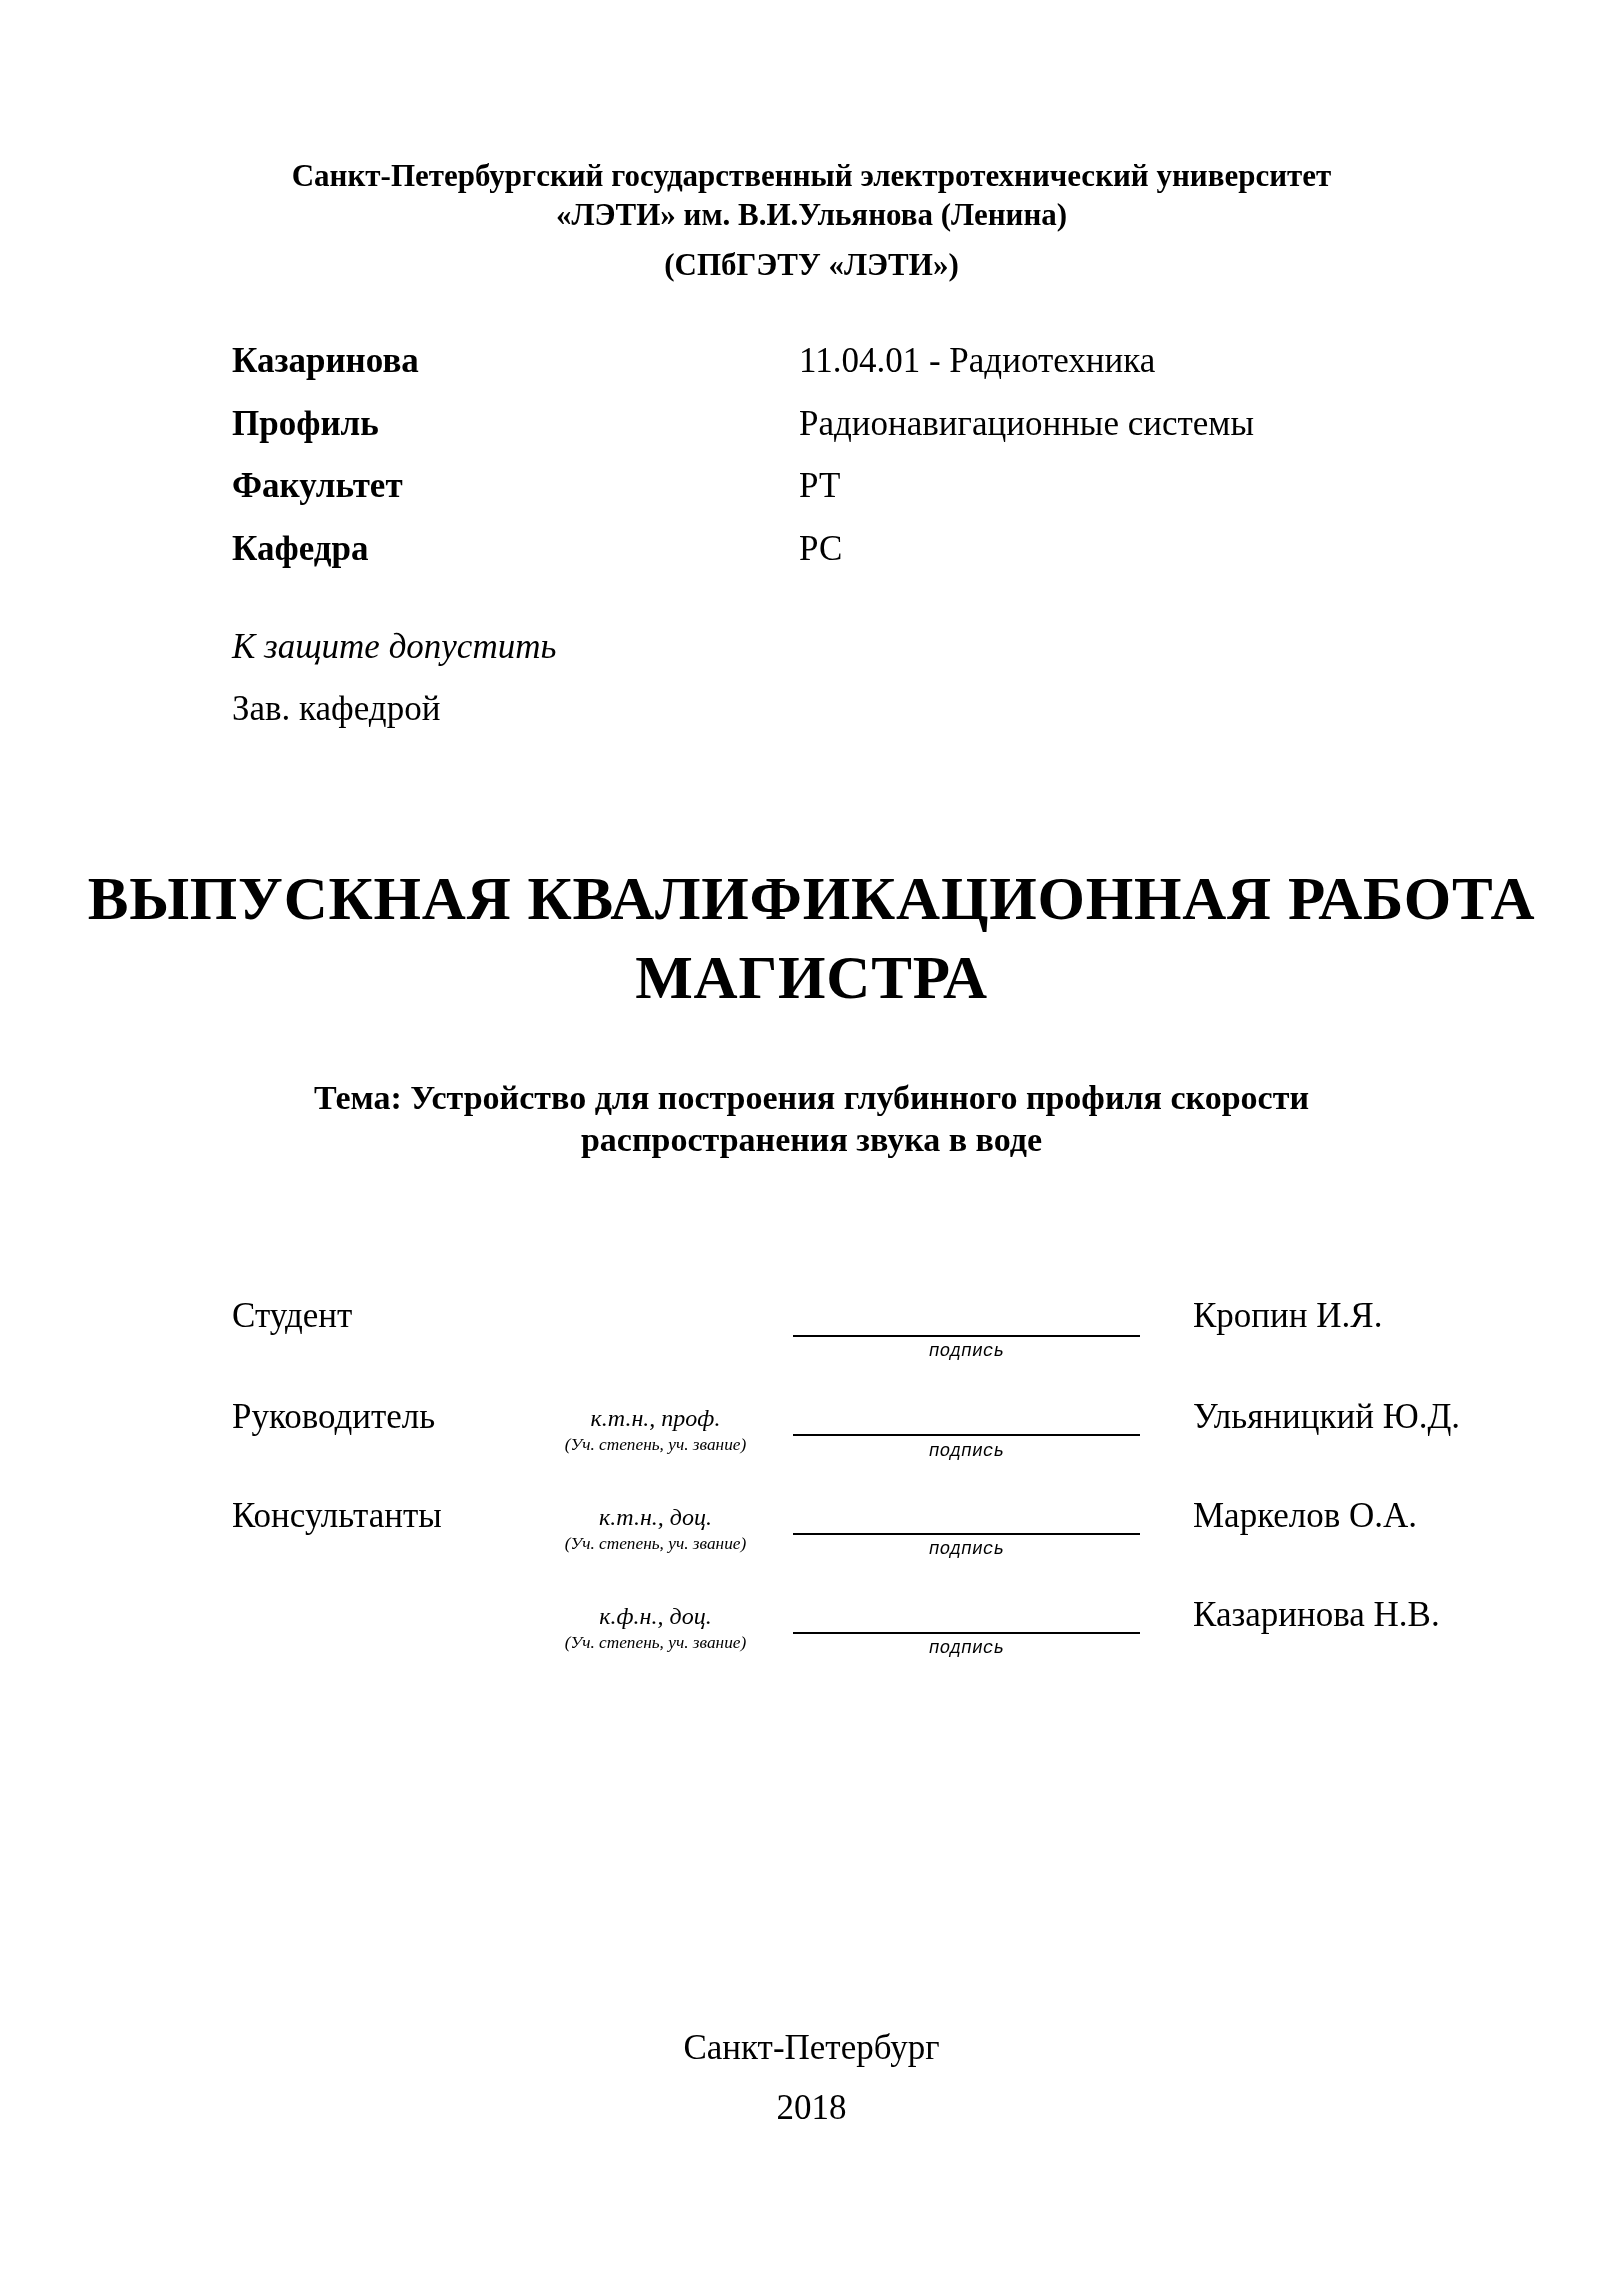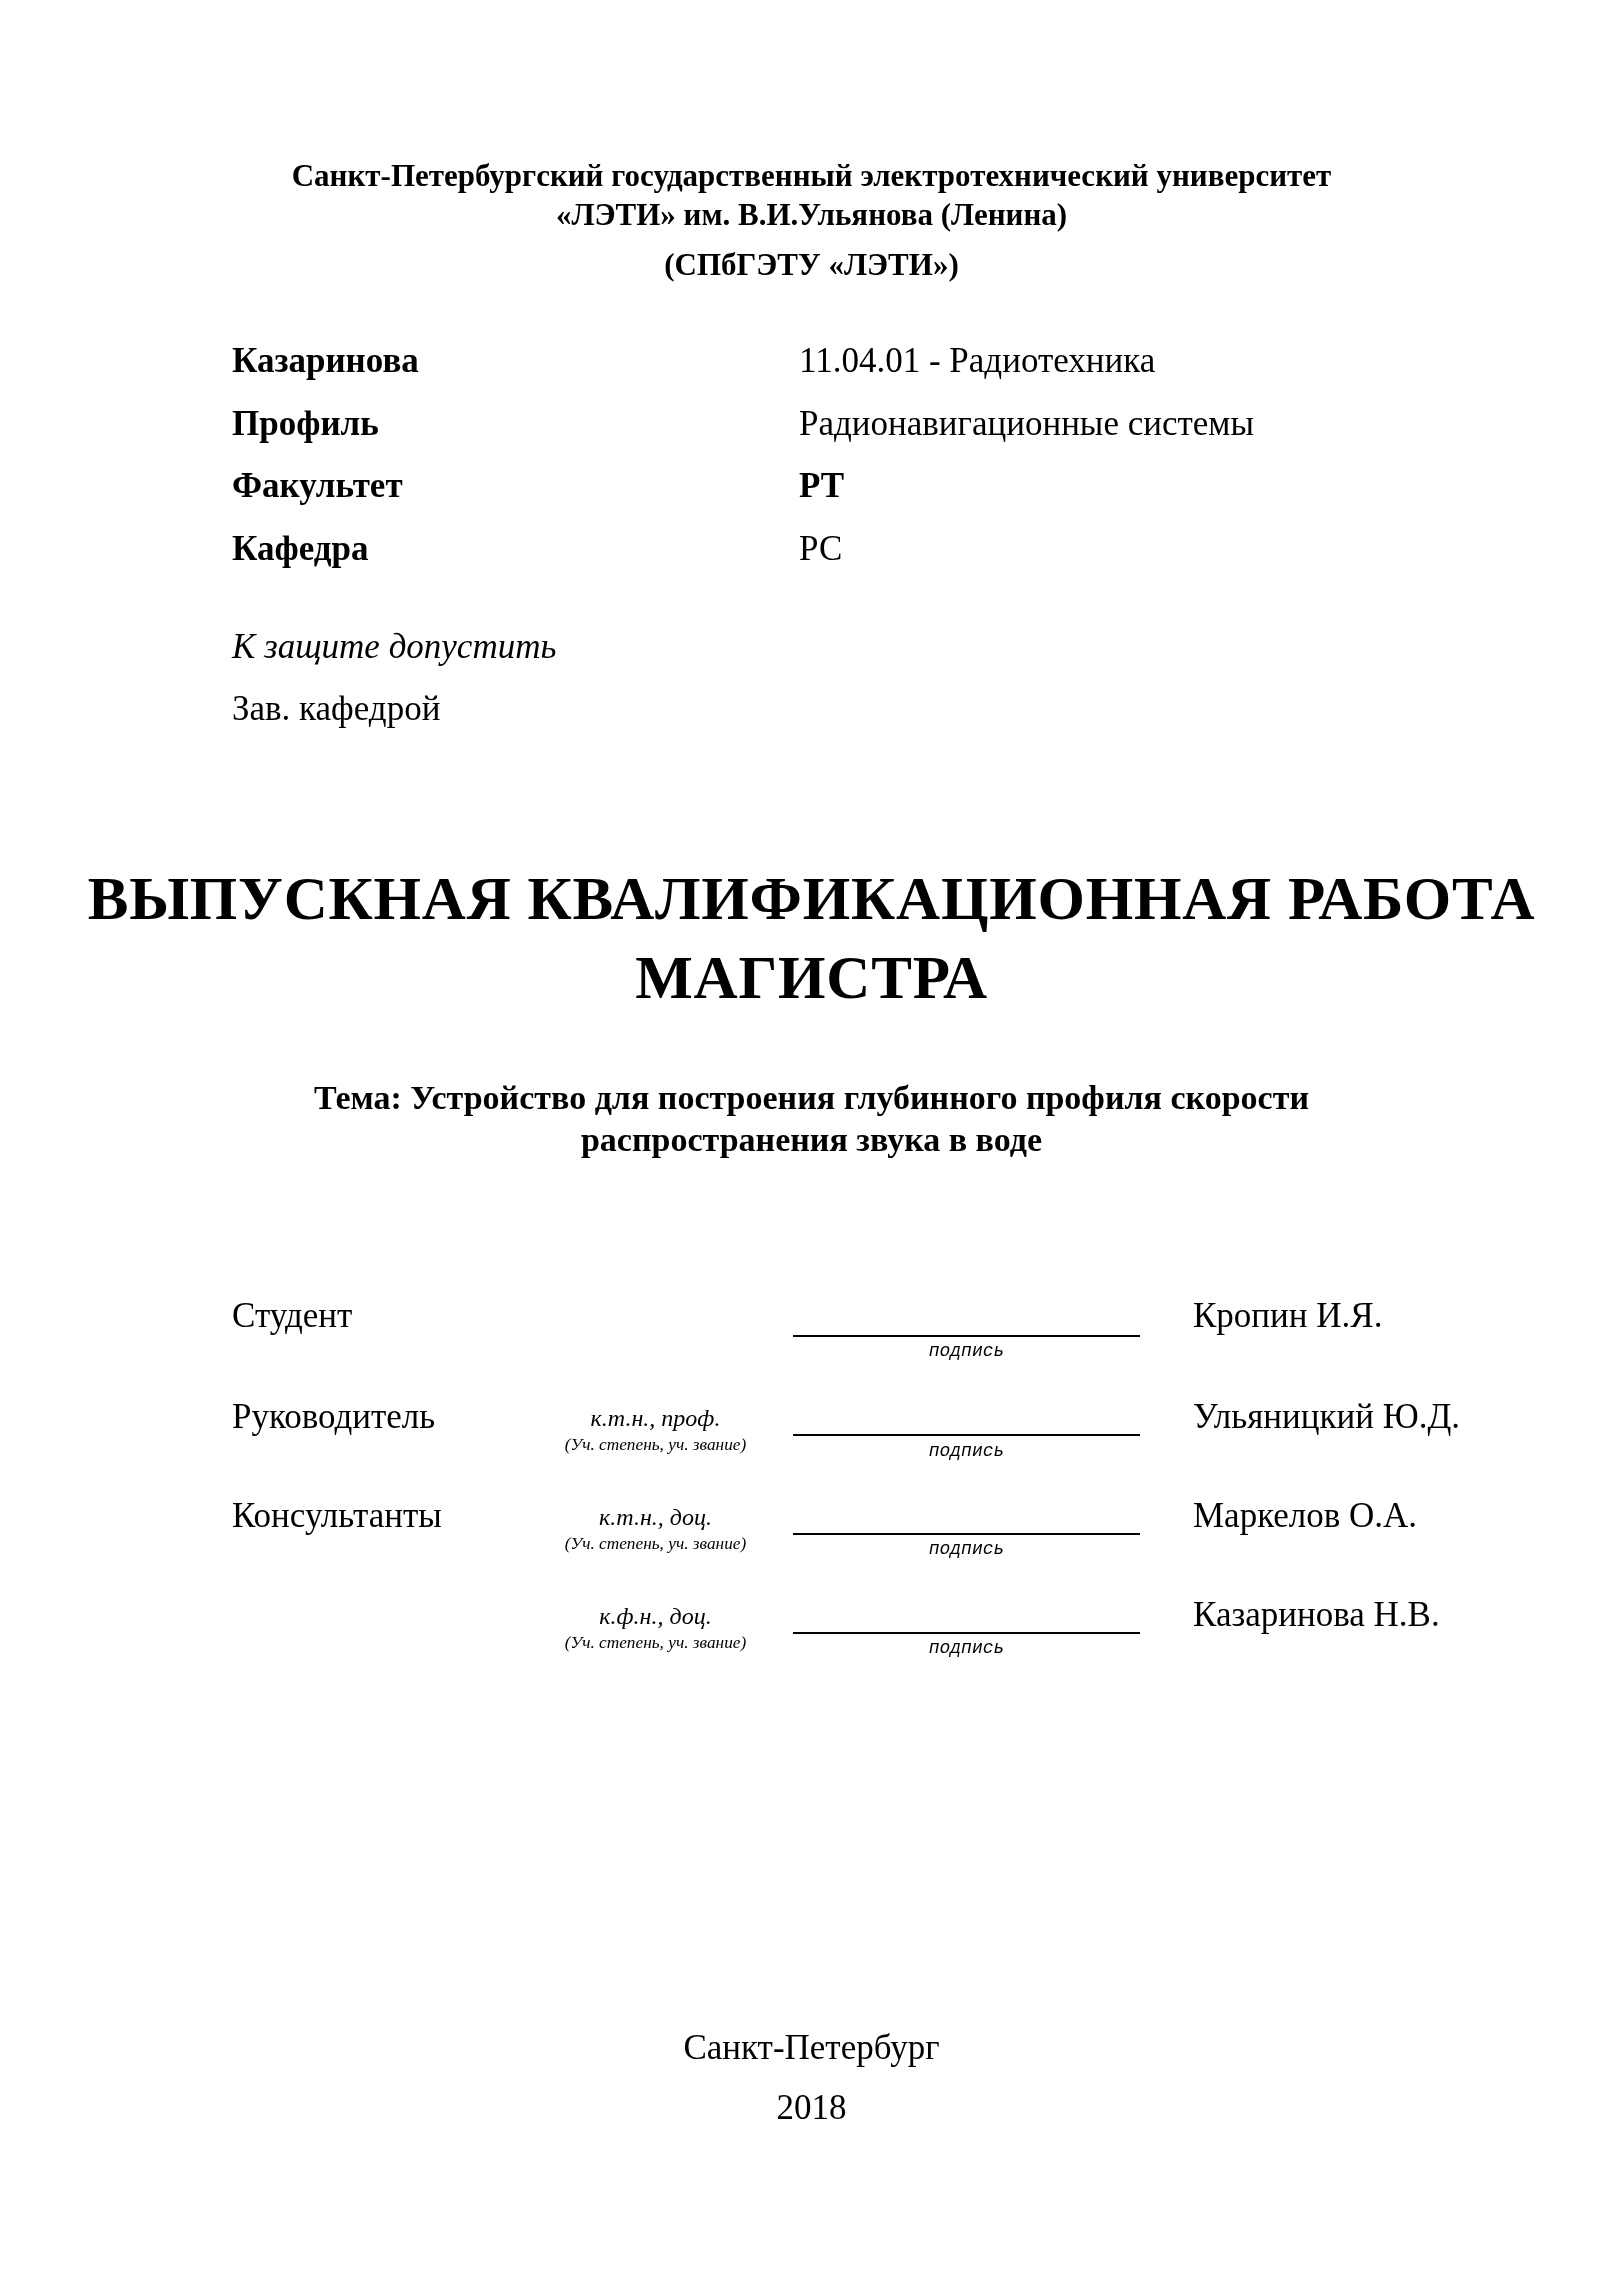--- a/index.html
+++ b/index.html
@@ -27,21 +27,21 @@
 <div class="abs center hdr" style="top:196px;">«ЛЭТИ» им. В.И.Ульянова (Ленина)</div>
 <div class="abs center hdr" style="top:237px;margin-top:9px;">(СПбГЭТУ «ЛЭТИ»)</div>
 
 <div class="abs field bold" style="left:232px; top:340px;">Казаринова</div>
 <div class="abs field" style="left:799px; top:340px;">11.04.01 - Радиотехника</div>
 
 <div class="abs field bold" style="left:232px; top:403px;">Профиль</div>
 <div class="abs field" style="left:799px; top:403px;">Радионавигационные системы</div>
 
 <div class="abs field bold" style="left:232px; top:465px;">Факультет</div>
-<div class="abs field" style="left:799px; top:465px;font-weight:bold;">РТ</div>
+<div class="abs field" style="left:799px; top:465px;">РТ</div>
 
 <div class="abs field bold" style="left:232px; top:528px;">Кафедра</div>
 <div class="abs field" style="left:799px; top:528px;">РС</div>
 
 <div class="abs field ital" style="left:232px; top:626px;">К защите допустить</div>
 <div class="abs field" style="left:232px; top:688px;">Зав. кафедрой</div>
 
 <div class="abs center big" style="top:871px;">ВЫПУСКНАЯ КВАЛИФИКАЦИОННАЯ РАБОТА</div>
 <div class="abs center big" style="top:950px;">МАГИСТРА</div>
 

